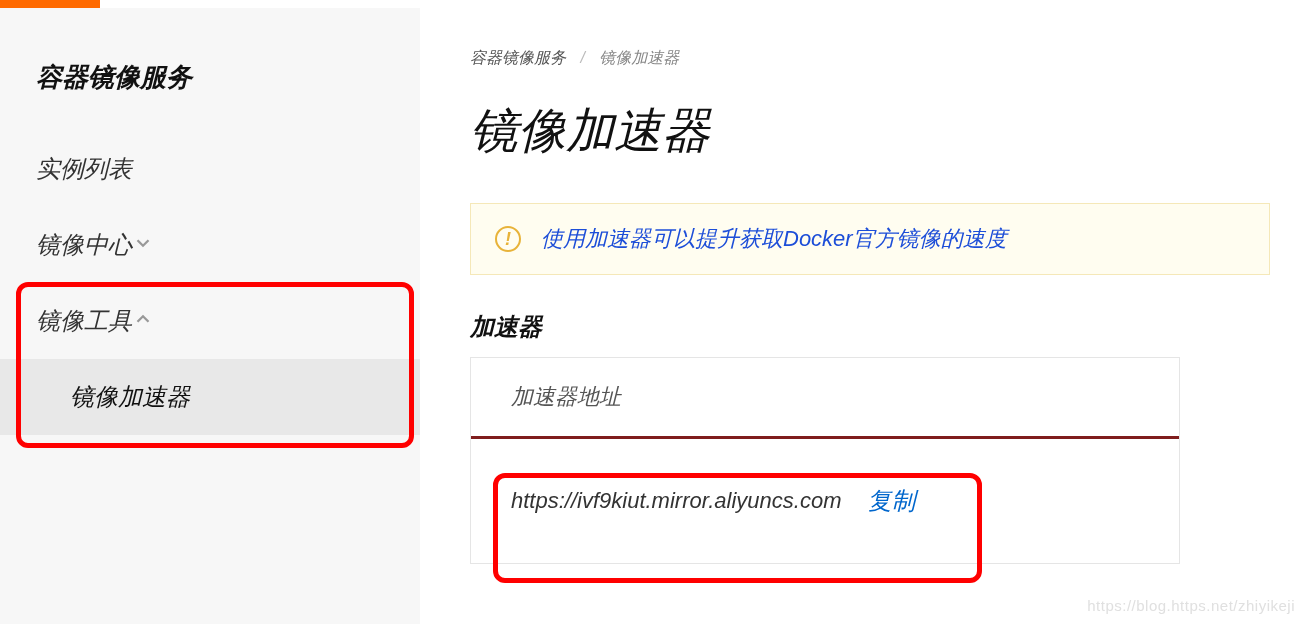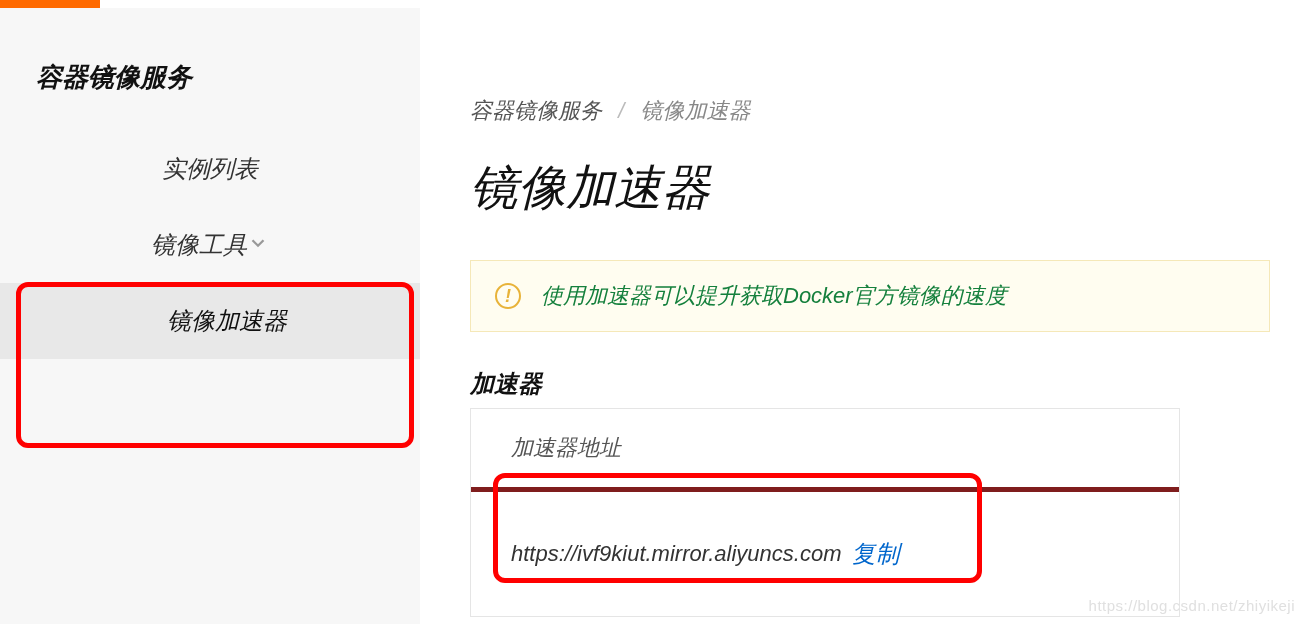--- a/index.html
+++ b/index.html
@@ -37,21 +37,21 @@
     }
     .sidebar-title {
       font-size: 26px;
       font-weight: 700;
       color: #111;
       padding: 24px 36px 36px 36px;
     }
     .sidebar-item {
       display: flex;
       align-items: center;
-      justify-content: center;
+      justify-content: flex-start;
       padding: 22px 36px;
       font-size: 24px;
       color: #333;
       cursor: pointer;
     }
     .sidebar-item.child {
       padding-left: 70px;
       background: #e8e8e8;
       color: #111;
       font-weight: 500;
@@ -76,24 +76,23 @@
       left: 493px;
       top: 473px;
       width: 489px;
       height: 110px;
     }
     .main {
       flex: 1;
       padding: 40px 0 0 50px;
     }
     .breadcrumb {
-      font-size: 22px;
+      font-size: 16px;
       color: #888;
       margin-bottom: 30px;
-      margin-top: 48px;
     }
     .breadcrumb .bc-root {
       color: #555;
     }
     .breadcrumb .bc-sep {
       margin: 0 10px;
       color: #bbb;
     }
     .page-title {
       font-size: 48px;
@@ -119,43 +118,43 @@
       display: flex;
       align-items: center;
       justify-content: center;
       color: #e8b339;
       font-size: 18px;
       font-weight: bold;
       flex-shrink: 0;
     }
     .notice-text {
       font-size: 22px;
-      color: #15803d;
+      color: #1d4ed8;
     }
     .section-label {
       font-size: 24px;
       font-weight: 700;
       color: #111;
-      margin-bottom: 8px;
+      margin-bottom: 14px;
     }
     .card {
       border: 1px solid #e5e5e5;
       width: 710px;
     }
     .card-header {
       padding: 24px 40px;
       font-size: 22px;
       color: #555;
-      border-bottom: 5px solid #7f1d1d;
+      border-bottom: 3px solid #7f1d1d;
     }
     .card-body {
       padding: 46px 40px;
       display: flex;
       align-items: center;
-      gap: 10px;
+      gap: 26px;
     }
     .url-text {
       font-size: 22px;
       color: #333;
     }
     .copy-link {
       font-size: 24px;
       color: #0066cc;
       cursor: pointer;
     }
@@ -177,28 +176,36 @@
 
 <div class="layout">
   <div class="sidebar">
     <div class="sidebar-title">容器镜像服务</div>
 
     <div class="sidebar-item">
       <span>实例列表</span>
     </div>
 
     <div class="sidebar-item">
-      <span>镜像工具</span>
+      <span>镜像中心</span>
       <span class="sidebar-chevron">
         <svg width="22" height="22" viewBox="0 0 24 24" fill="none" stroke="#999" stroke-width="2.5">
             <polyline points="6 9 12 15 18 9"></polyline>
           </svg>
       </span>
     </div>
 
+    <div class="sidebar-item">
+      <span>镜像工具</span>
+      <span class="sidebar-chevron">
+        <svg width="22" height="22" viewBox="0 0 24 24" fill="none" stroke="#999" stroke-width="2.5">
+            <polyline points="6 15 12 9 18 15"></polyline>
+          </svg>
+      </span>
+    </div>
 
     <div class="sidebar-item child">
       <span>镜像加速器</span>
     </div>
   </div>
 
   <div class="main">
     <div class="breadcrumb">
       <span class="bc-root">容器镜像服务</span>
       <span class="bc-sep">/</span>
@@ -220,13 +227,13 @@
         <span class="url-text">https://ivf9kiut.mirror.aliyuncs.com</span>
         <span class="copy-link">复制</span>
       </div>
     </div>
   </div>
 </div>
 
 <div class="highlight-box highlight-sidebar"></div>
 <div class="highlight-box highlight-url"></div>
 
-<div class="watermark">https://blog.csdn.net/zhiyikeji</div>
+<div class="watermark">https://blog.https.net/zhiyikeji</div>
 
 </body></html>

